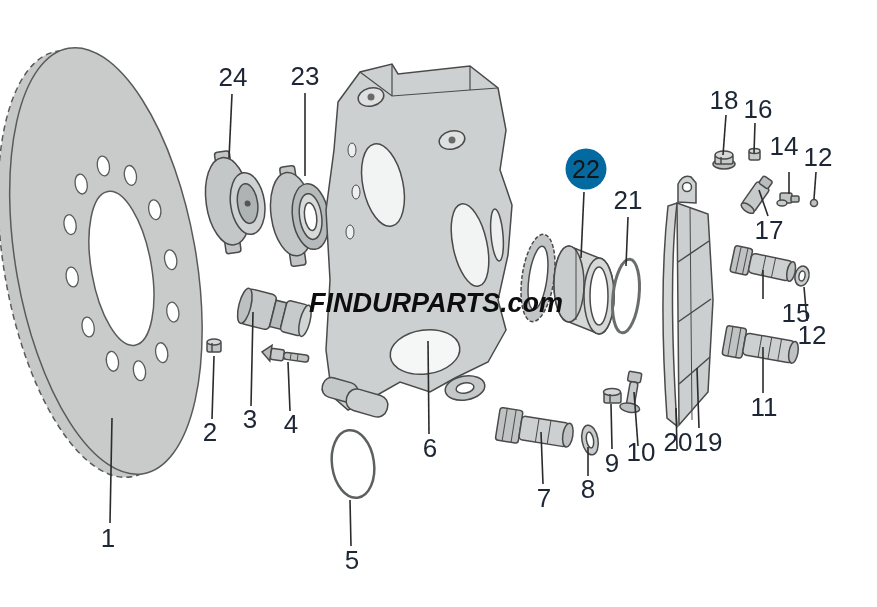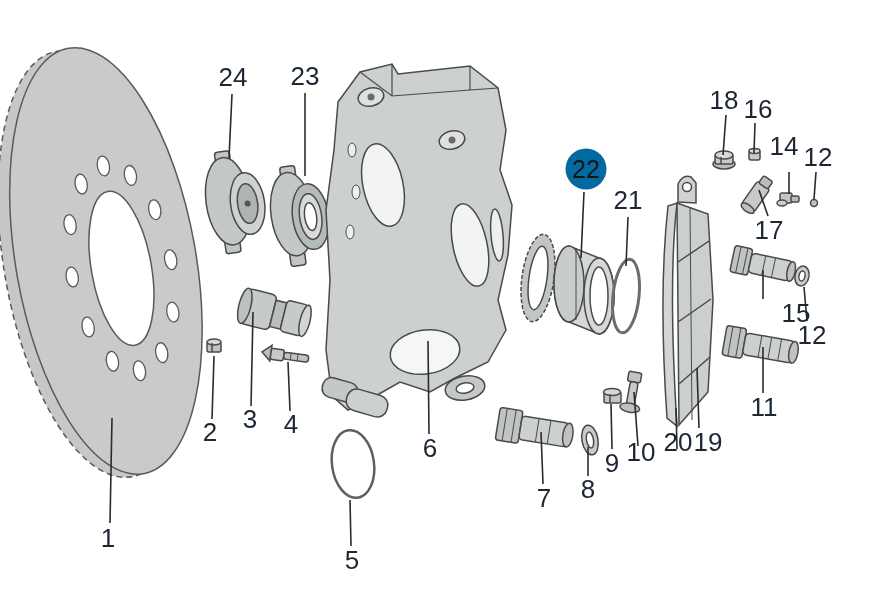--- a/index.html
+++ b/index.html
@@ -264,20 +264,21 @@
         <line x1="699" y1="428" x2="697" y2="368"></line>
         <line x1="677" y1="449" x2="676" y2="408"></line>
         <line x1="628" y1="217" x2="626" y2="266"></line>
         <line x1="584" y1="192" x2="581" y2="258"></line>
         <line x1="305" y1="93" x2="305" y2="176"></line>
         <line x1="232" y1="94" x2="229" y2="158"></line>
       </g>
     </g>
   </svg>
 
+  <div class="watermark">FINDURPARTS.com</div>
 
   <div class="co" style="left:108px;top:538px">1</div>
   <div class="co" style="left:210px;top:432px">2</div>
   <div class="co" style="left:250px;top:419px">3</div>
   <div class="co" style="left:291px;top:424px">4</div>
   <div class="co" style="left:352px;top:560px">5</div>
   <div class="co" style="left:430px;top:448px">6</div>
   <div class="co" style="left:544px;top:498px">7</div>
   <div class="co" style="left:588px;top:489px">8</div>
   <div class="co" style="left:612px;top:463px">9</div>

